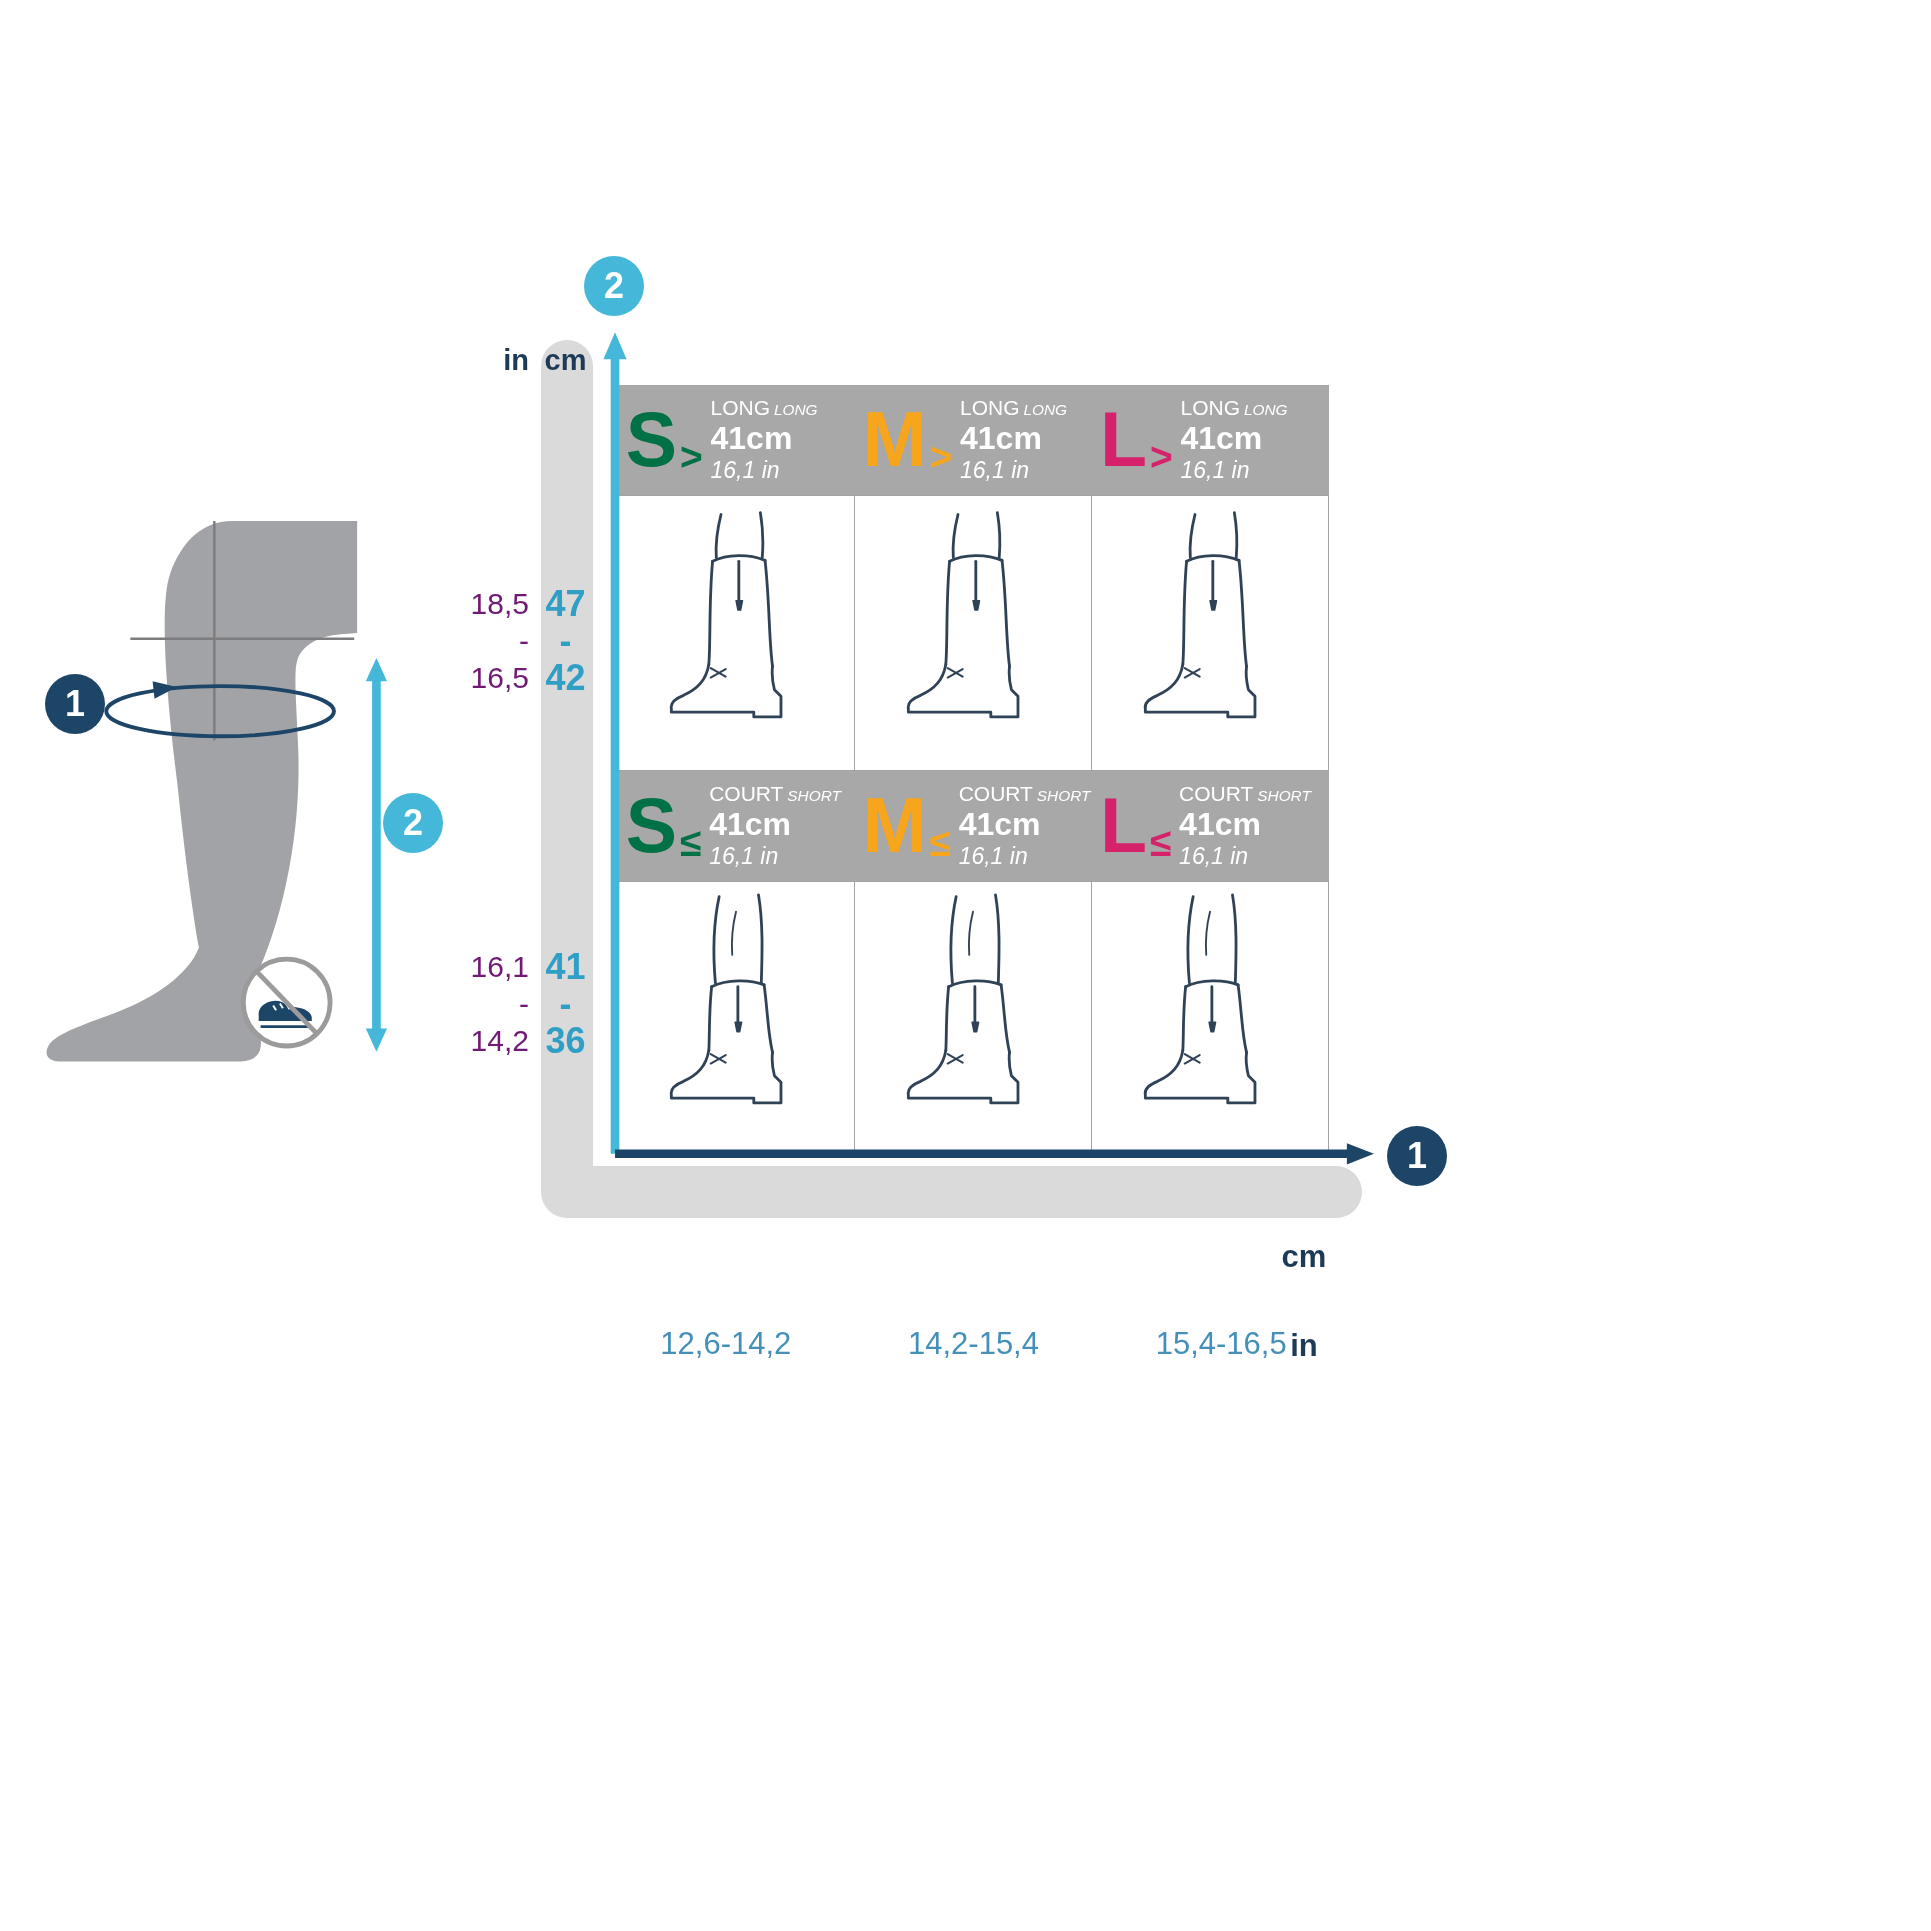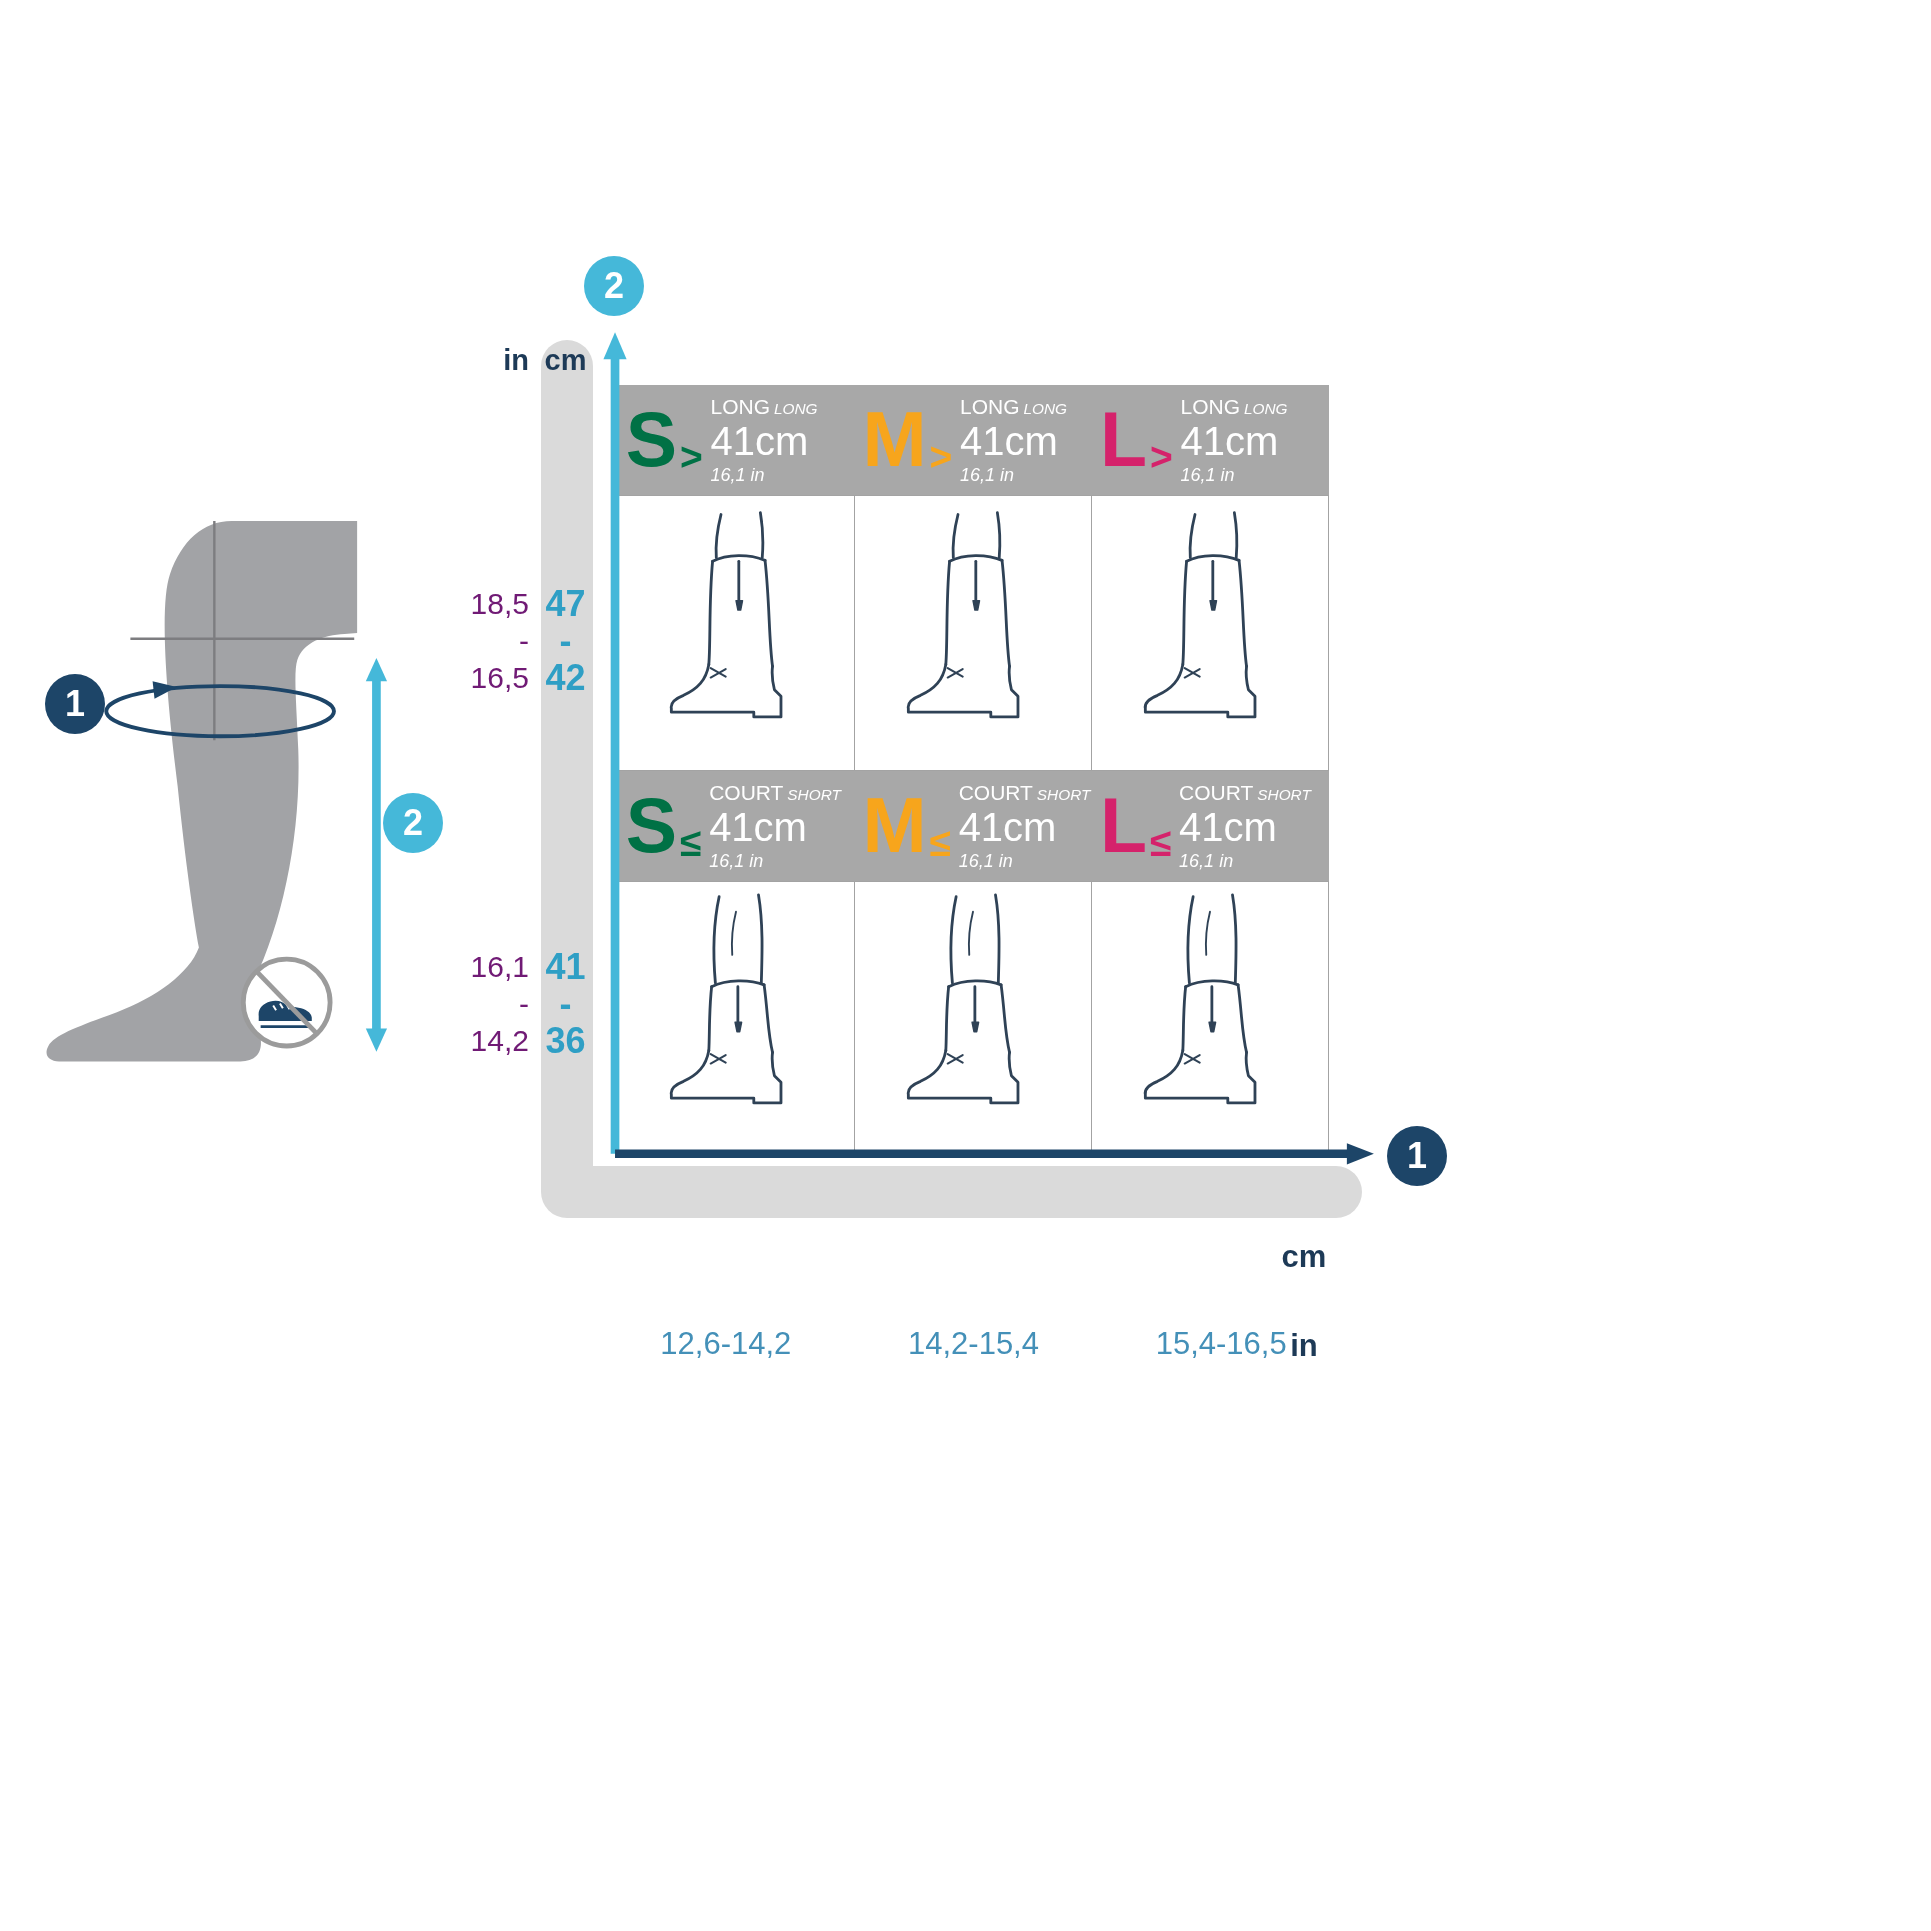--- a/index.html
+++ b/index.html
@@ -34,22 +34,22 @@
   .grid { position:absolute; left:618px; top:385px; width:711px;
           display:grid; grid-template-columns:repeat(3,1fr); z-index:5; }
   .cell { display:flex; flex-direction:column; }
   .cell-header { height:110px; background:#a8a8a8; display:flex; align-items:center;
                  padding-left:7.7px; padding-right:1.9px; color:#fff; overflow:hidden; }
   .letter { font-size:77px; font-weight:bold; line-height:0.9; }
   .cmp { font-size:39px; font-weight:bold; margin:33px 3.9px 0 2.9px; }
   .htext { display:flex; flex-direction:column; margin-left:3.9px; line-height:1.12; min-width:0; }
   .line1 { font-size:21px; white-space:nowrap; }
   .line1 .en { font-style:italic; font-size:15.4px; margin-left:3.9px; }
-  .cmval { font-size:40px; font-weight:normal; margin-top:1px; }
-  .inval { font-size:18px; font-style:italic; margin-top:1px; }
+  .cmval { font-size:32px; font-weight:bold; margin-top:1px; }
+  .inval { font-size:23px; font-style:italic; margin-top:1px; }
   .cell-body { height:274px; background:#fff; border:1.9px solid #a3a3a3;
                display:flex; align-items:center; justify-content:center; }
   .cell:nth-child(3n+2) .cell-body, .cell:nth-child(3n+3) .cell-body { border-left:none; }
   .boot { width:154px; height:253px; }
 
   
   .xrow { position:absolute; left:618px; width:711px; display:grid;
           grid-template-columns:repeat(3,1fr); text-align:center; z-index:5; }
   #xrow-cm { top:1237px; font-size:33px; font-weight:bold; color:#1f4e74; }
   #xrow-in { top:1326px; font-size:31px; color:#4490b8;gap:32px; }

